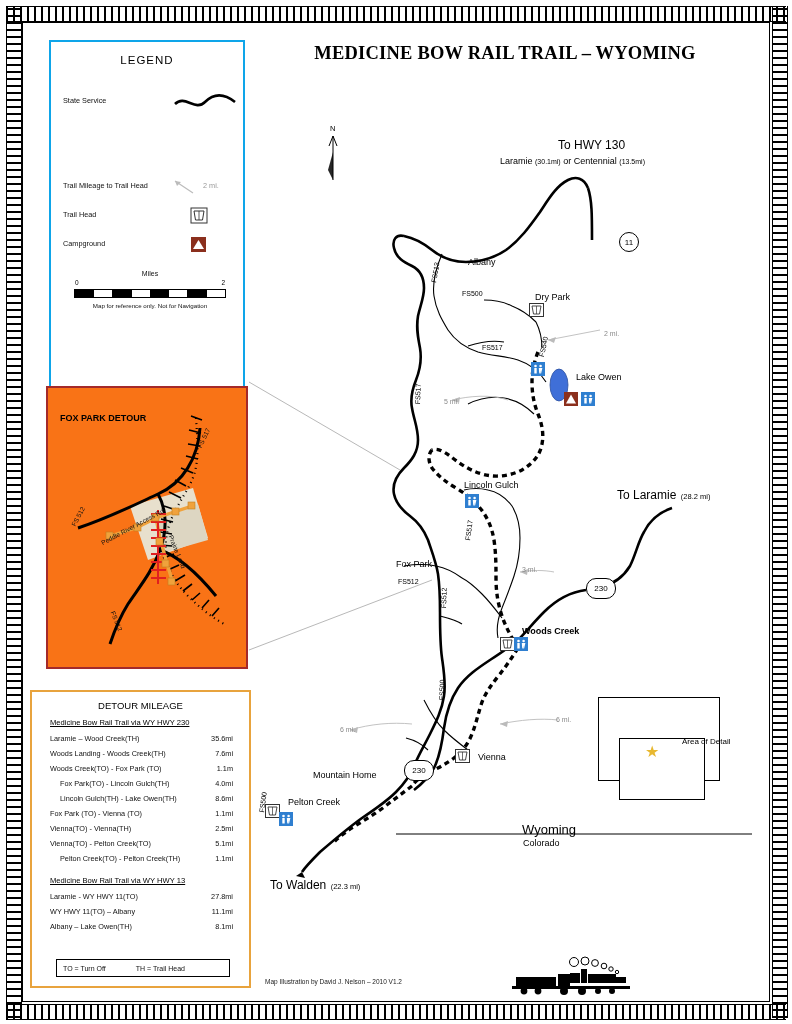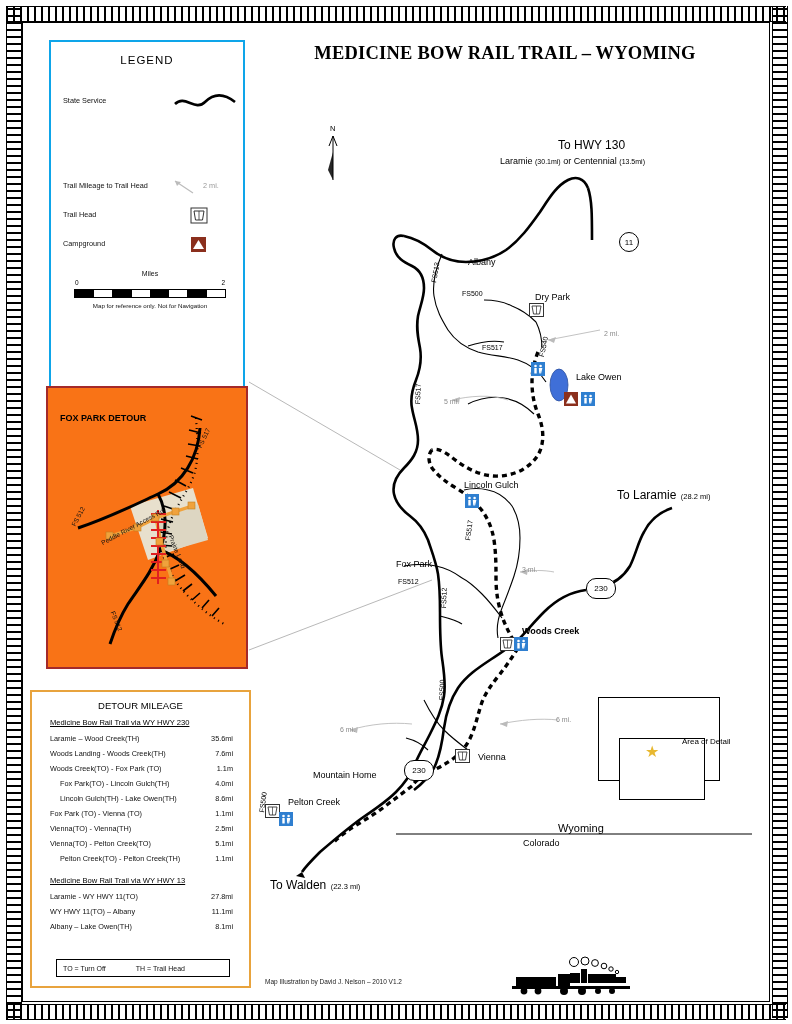--- a/index.html
+++ b/index.html
@@ -268,23 +268,22 @@
   }
   #credit {
     position: absolute;
     left: 265px; top: 978px;
     font-size: 6.5px;
     color: #222;
   }
   #state-line-label-wy {
     position: absolute;
     left: 522px; top: 822px;
-    font-size: 11px;
-    color: #000;
-    margin-left: 36px;
+    font-size: 13px;
+    color: #000;
   }
   #state-line-label-co {
     position: absolute;
     left: 523px; top: 838px;
     font-size: 9px;
     color: #000;
   }
   #train {
     position: absolute;
     left: 512px; top: 955px;

